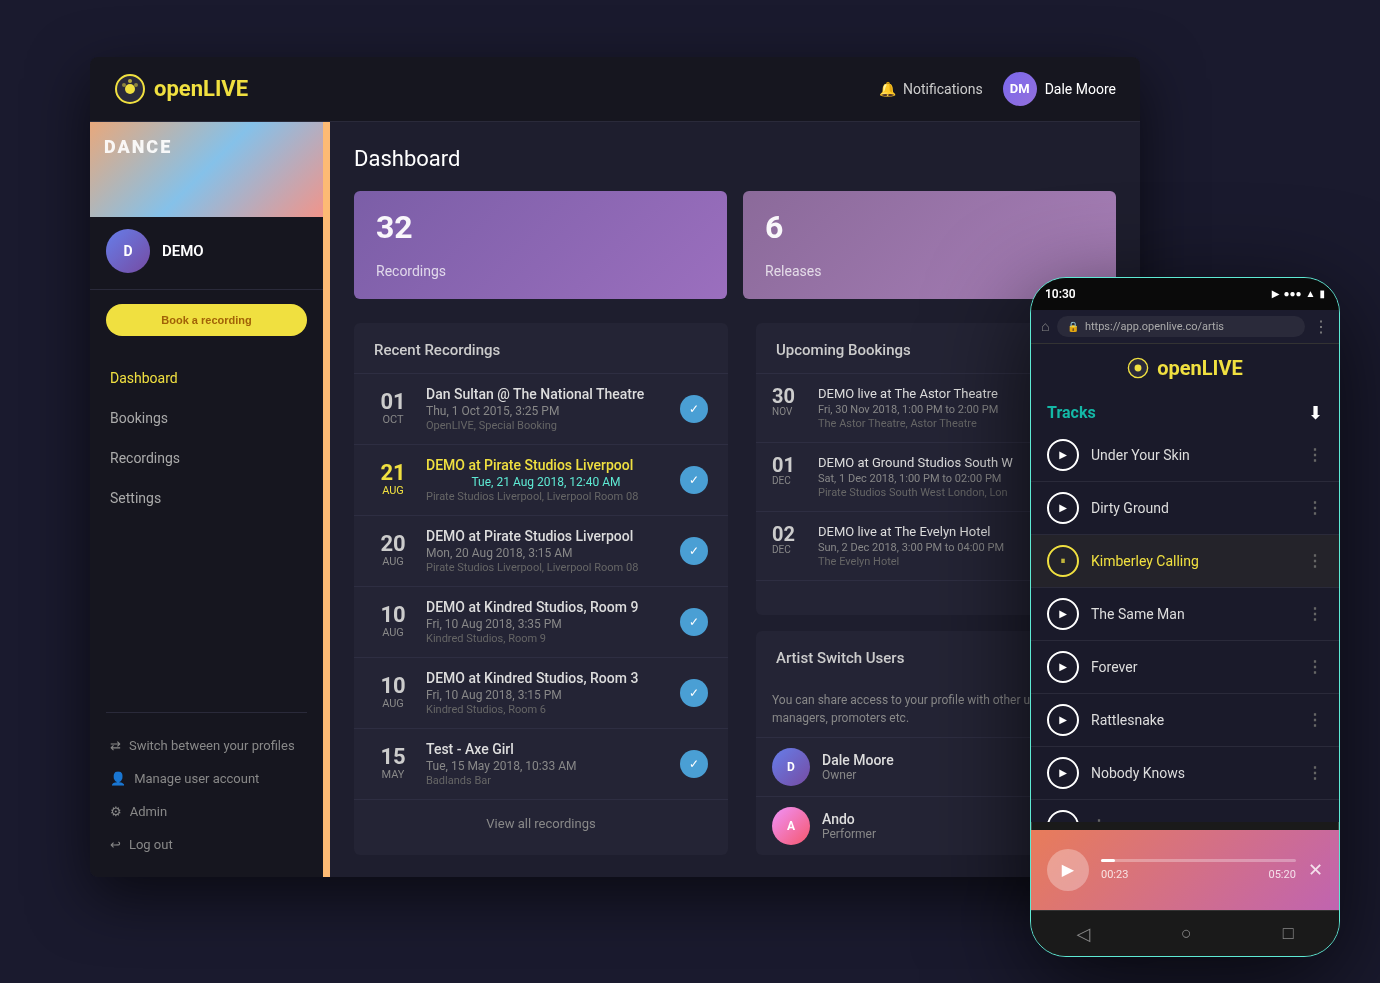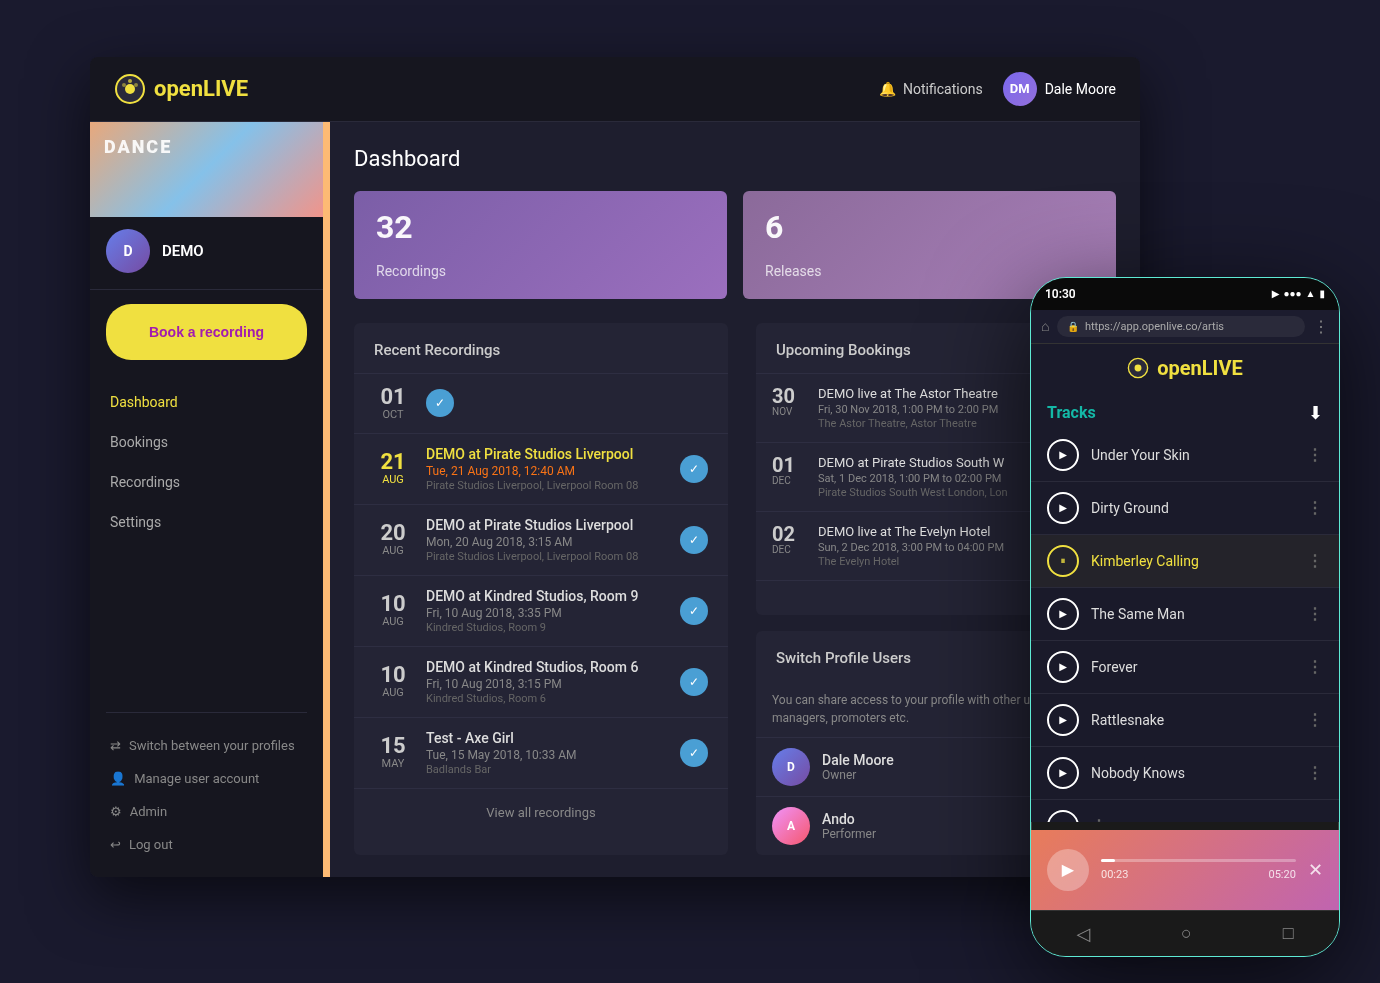--- a/index.html
+++ b/index.html
@@ -144,26 +144,26 @@
       font-weight: bold;
     }
     .profile-name {
       color: #fff;
       font-size: 15px;
       font-weight: 600;
     }
     .book-btn {
       margin: 14px 16px;
       background: #f0e040;
-      color: #a21caf;
+      color: #a16207;
       border: none;
       border-radius: 25px;
-      padding: 20px 0;
+      padding: 10px 0;
       width: calc(100% - 32px);
-      font-size: 14px;
+      font-size: 11px;
       font-weight: 700;
       cursor: pointer;
     }
     .nav-items {
       padding: 8px 0;
       flex: 1;
     }
     .nav-item {
       padding: 12px 20px;
       color: #aaa;
@@ -287,21 +287,21 @@
       color: #ddd;
       font-weight: 500;
       margin-bottom: 2px;
     }
     .rec-title.highlight { color: #f0e040; }
     .rec-datetime {
       font-size: 12px;
       color: #888;
       margin-bottom: 1px;
     }
-    .rec-datetime.highlight { color: #f97316; }
+    .rec-datetime.highlight { color: #5eead4; text-align: center; }
     .rec-venue {
       font-size: 11px;
       color: #666;
     }
     .rec-check {
       width: 28px;
       height: 28px;
       border-radius: 50%;
       background: #4a9fd4;
       display: flex;
@@ -696,20 +696,25 @@
         <div class="two-col">
 
           <div class="panel">
             <div class="panel-header">Recent Recordings</div>
             <div id="recordings-list">
                 <div class="recording-item">
     <div class="rec-date">
       <div class="rec-day ">01</div>
       <div class="rec-month ">Oct</div>
     </div>
+    <div class="rec-details">
+      <div class="rec-title ">Dan Sultan @ The National Theatre</div>
+      <div class="rec-datetime ">Thu, 1 Oct 2015, 3:25 PM</div>
+      <div class="rec-venue">OpenLIVE, Special Booking</div>
+    </div>
     <div class="rec-check">✓</div>
   </div>
                 <div class="recording-item">
     <div class="rec-date">
       <div class="rec-day highlight">21</div>
       <div class="rec-month highlight">Aug</div>
     </div>
     <div class="rec-details">
       <div class="rec-title highlight">DEMO at Pirate Studios Liverpool</div>
       <div class="rec-datetime highlight">Tue, 21 Aug 2018, 12:40 AM</div>
@@ -740,21 +745,21 @@
       <div class="rec-venue">Kindred Studios, Room 9</div>
     </div>
     <div class="rec-check">✓</div>
   </div>
                 <div class="recording-item">
     <div class="rec-date">
       <div class="rec-day ">10</div>
       <div class="rec-month ">Aug</div>
     </div>
     <div class="rec-details">
-      <div class="rec-title ">DEMO at Kindred Studios, Room 6</div>
+      <div class="rec-title ">DEMO at Kindred Studios, Room 3</div>
       <div class="rec-datetime ">Fri, 10 Aug 2018, 3:15 PM</div>
       <div class="rec-venue">Kindred Studios, Room 6</div>
     </div>
     <div class="rec-check">✓</div>
   </div>
                 <div class="recording-item">
     <div class="rec-date">
       <div class="rec-day ">15</div>
       <div class="rec-month ">May</div>
     </div>
@@ -784,42 +789,42 @@
       <div class="booking-time">Fri, 30 Nov 2018, 1:00 PM to 2:00 PM</div>
       <div class="booking-venue">The Astor Theatre, Astor Theatre</div>
     </div>
   </div>
                   <div class="booking-item">
     <div class="booking-date">
       <div class="booking-day">01</div>
       <div class="booking-month">Dec</div>
     </div>
     <div class="booking-details">
-      <div class="booking-title">DEMO at Pirate Studios South W</div>
+      <div class="booking-title">DEMO at Ground Studios South W</div>
       <div class="booking-time">Sat, 1 Dec 2018, 1:00 PM to 02:00 PM</div>
       <div class="booking-venue">Pirate Studios South West London, Lon</div>
     </div>
   </div>
                   <div class="booking-item">
     <div class="booking-date">
       <div class="booking-day">02</div>
       <div class="booking-month">Dec</div>
     </div>
     <div class="booking-details">
       <div class="booking-title">DEMO live at The Evelyn Hotel</div>
       <div class="booking-time">Sun, 2 Dec 2018, 3:00 PM to 04:00 PM</div>
       <div class="booking-venue">The Evelyn Hotel</div>
     </div>
   </div>
                 </div>
               <div class="view-all-bookings">View all</div>
             </div>
 
             <div class="panel">
-              <div class="panel-header">Switch Profile Users</div>
+              <div class="panel-header">Artist Switch Users</div>
               <div class="panel-desc">You can share access to your profile with other users, e.g. managers, promoters etc.</div>
               <div id="artist-users-list">
                   <div class="artist-user-item">
     <div class="artist-user-avatar" style="background:linear-gradient(135deg,#667eea,#764ba2)">D</div>
     <div>
       <div class="artist-user-name">Dale Moore</div>
       <div class="artist-user-role">Owner</div>
     </div>
   </div>
                   <div class="artist-user-item">

